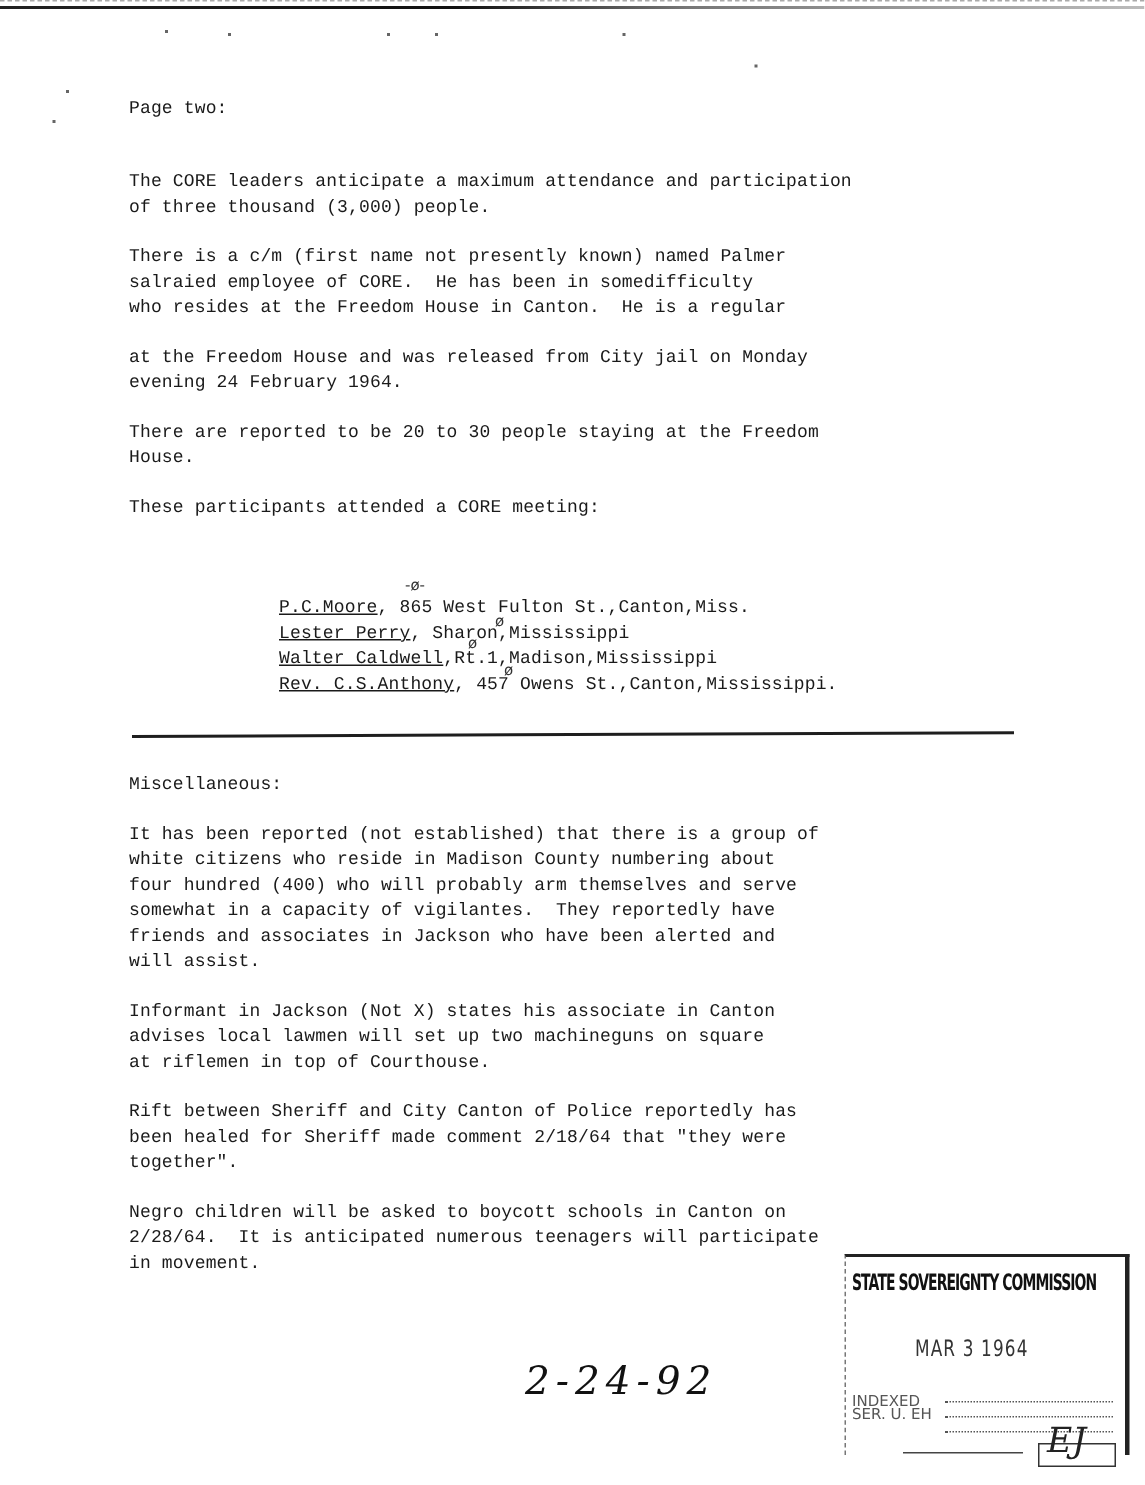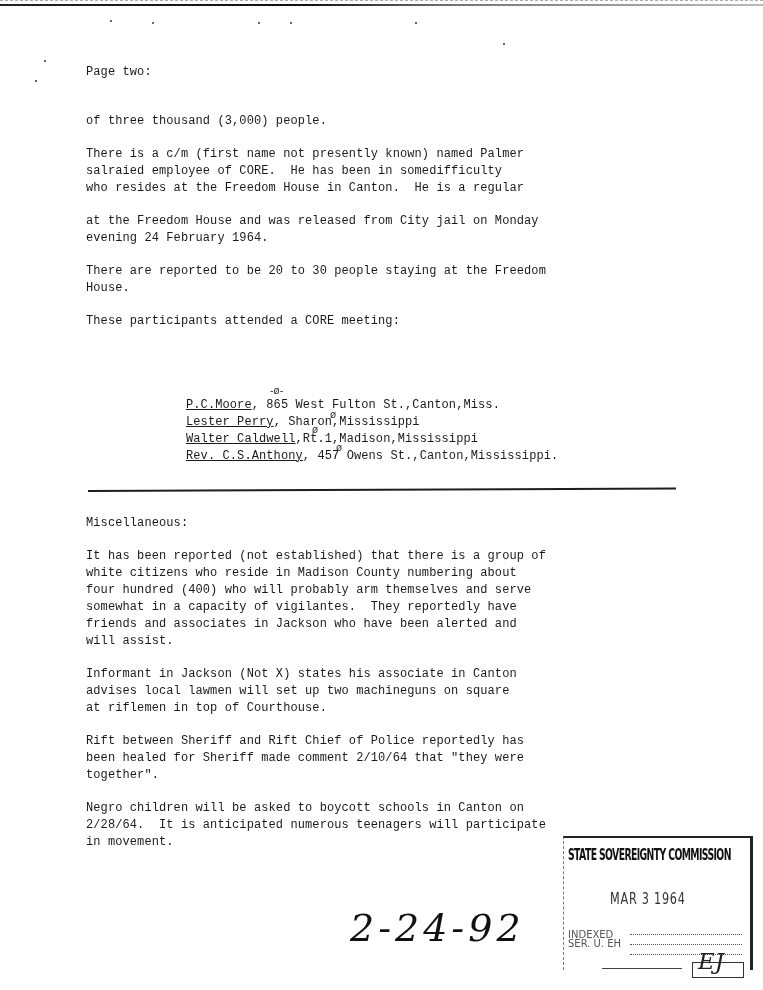--- a/index.html
+++ b/index.html
@@ -14,21 +14,21 @@
     .para { margin: 0 0 16px 0; }
     .heading { position: absolute; left: 86px; top: 64px; }
     .blk { position: absolute; left: 86px; }
     .names { position: absolute; left: 186px; top: 397px; }
     .names .row { position: relative; }
     .names .ul { text-decoration: underline; text-decoration-thickness: 1px; }
     .mark { position: absolute; font-size: 10px; color: #333; font-family: "DejaVu Sans", sans-serif; }
     .divider { position: absolute; left: 88px; top: 490px; width: 588px; height: 2px;
                background: #1e1e1e; transform: rotate(-0.25deg); transform-origin: left center; }
     .handwritten { position: absolute; left: 350px; top: 906px; font-family: "DejaVu Serif", serif;
-                   font-size: 38px; font-style: italic; letter-spacing: 4px; color: #111; }
+                   font-size: 26px; font-style: italic; letter-spacing: 4px; color: #111; }
     .stamp { position: absolute; left: 563px; top: 836px; width: 186px; height: 132px;
              border-top: 2px solid #222; border-right: 3px solid #222; border-left: 1px dashed #777; }
     .stamp-title { position: absolute; left: 4px; top: 8px; font-family: "DejaVu Sans", sans-serif;
                    font-weight: bold; font-size: 15px; letter-spacing: -1px; transform: scaleX(0.62);
                    transform-origin: left top; white-space: nowrap; color: #111; }
     .stamp-date { position: absolute; left: 46px; top: 52px; font-family: "DejaVu Sans", sans-serif;
                   font-size: 15px; transform: scaleX(0.75); transform-origin: left top; white-space: nowrap;
                   color: #333; letter-spacing: 1px; }
     .stamp-label { position: absolute; left: 4px; top: 92px; font-family: "DejaVu Sans", sans-serif;
                    font-size: 10px; color: #555; line-height: 9px; white-space: pre; }
@@ -52,20 +52,21 @@
   <span style="left:415px;top:22px"></span>
     <span style="left:35px;top:80px"></span>
   <span style="left:44px;top:60px"></span>
     <span style="left:503px;top:43px"></span>
 </div>
 
 <div class="heading t">Page two:</div>
 
 <div id="top-paras" class="blk" style="top:113px">
     <div class="para" style="margin-bottom: 16px;">
+      <div class="t">The CORE leaders anticipate a maximum attendance and participation</div>
       <div class="t">of three thousand (3,000) people.</div>
     </div>
     <div class="para" style="margin-bottom: 16px;">
       <div class="t">There is a c/m (first name not presently known) named Palmer</div>
       <div class="t">salraied employee of CORE.  He has been in somedifficulty</div>
       <div class="t">who resides at the Freedom House in Canton.  He is a regular</div>
     </div>
     <div class="para" style="margin-bottom: 16px;">
       <div class="t">at the Freedom House and was released from City jail on Monday</div>
       <div class="t">evening 24 February 1964.</div>
@@ -97,22 +98,22 @@
       <div class="t">somewhat in a capacity of vigilantes.  They reportedly have</div>
       <div class="t">friends and associates in Jackson who have been alerted and</div>
       <div class="t">will assist.</div>
     </div>
     <div class="para" style="margin-bottom: 16px;">
       <div class="t">Informant in Jackson (Not X) states his associate in Canton</div>
       <div class="t">advises local lawmen will set up two machineguns on square</div>
       <div class="t">at riflemen in top of Courthouse.</div>
     </div>
     <div class="para" style="margin-bottom: 16px;">
-      <div class="t">Rift between Sheriff and Rift Chief of Police reportedly has</div>
-      <div class="t">been healed for Sheriff made comment 2/10/64 that "they were</div>
+      <div class="t">Rift between Sheriff and City Canton of Police reportedly has</div>
+      <div class="t">been healed for Sheriff made comment 2/18/64 that "they were</div>
       <div class="t">together".</div>
     </div>
     <div class="para" style="margin-bottom: 0px;">
       <div class="t">Negro children will be asked to boycott schools in Canton on</div>
       <div class="t">2/28/64.  It is anticipated numerous teenagers will participate</div>
       <div class="t">in movement.</div>
     </div>
   </div>
 
 <div class="handwritten">2-24-92</div>

